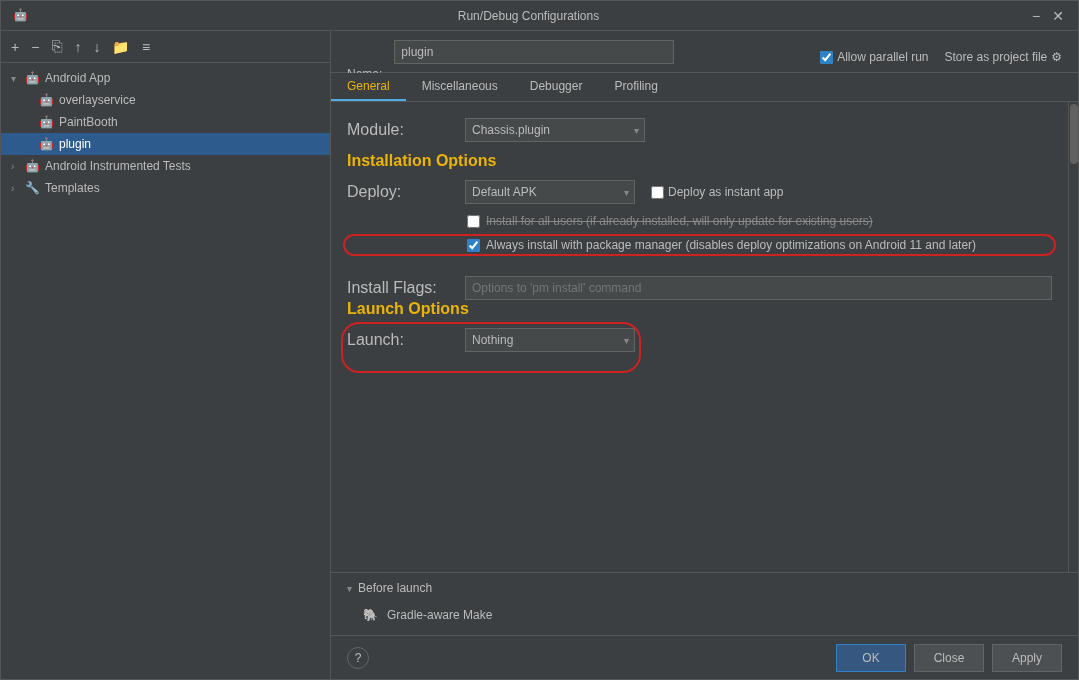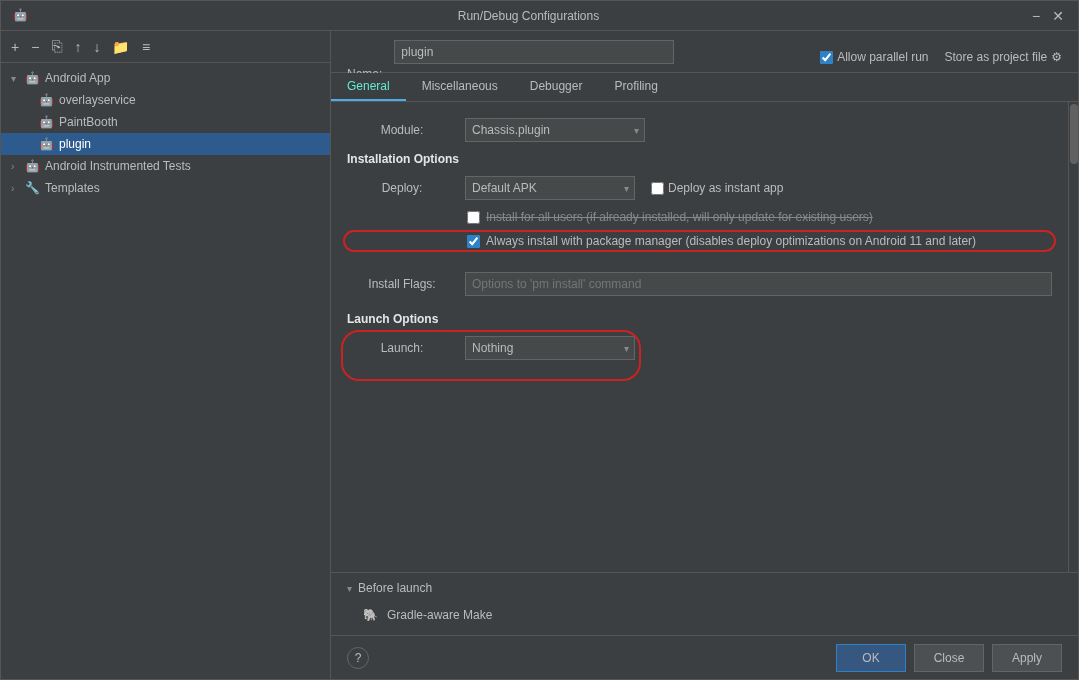--- a/index.html
+++ b/index.html
@@ -214,43 +214,43 @@
       cursor: pointer;
       font-size: 12px;
       color: #bbbbbb;
       border-bottom: 2px solid transparent;
       background: none;
       border-top: none;
       border-left: none;
       border-right: none;
     }
     .tab.active {
-      color: #5eead4;
+      color: #eab308;
       border-bottom: 2px solid #4eade5;
     }
 
     
     .config-body {
       flex: 1;
       overflow-y: auto;
       padding: 16px;
     }
 
     .form-row {
       display: flex;
       align-items: center;
       margin-bottom: 10px;
       gap: 8px;
     }
 
     .form-label {
       width: 110px;
-      text-align: center;
-      color: #bbbbbb;
-      font-size: 12px;
+      text-align: left;
+      color: #bbbbbb;
+      font-size: 16px;
       flex-shrink: 0;
     }
 
     .select-wrap {
       position: relative;
       display: inline-flex;
       align-items: center;
     }
 
     .form-select {
@@ -292,21 +292,20 @@
       cursor: pointer;
     }
 
     .checkbox-row input[type=checkbox] {
       accent-color: #2d82c7;
     }
 
     .install-flags-row {
       display: flex;
       align-items: center;
-      margin-bottom: 16px;
       gap: 8px;
     }
 
     .flags-input {
       background: #45494a;
       border: 1px solid #646464;
       color: #666;
       padding: 2px 6px;
       font-size: 12px;
       height: 24px;
@@ -418,22 +417,22 @@
     
     .scroll-thumb {
       width: 8px;
       background: #616161;
       border-radius: 4px;
       margin: 2px auto;
       height: 60px;
     }
 
     .section-label {
-      font-size: 12px;
-      color: #e5e5e5;
+      font-size: 16px;
+      color: #eab308;
       font-weight: bold;
     }
   </style>
 </head>
 <body>
 
 <div class="dialog" style="position:relative;">
 
   <div class="title-bar">
     <span class="title-logo">🤖</span>

